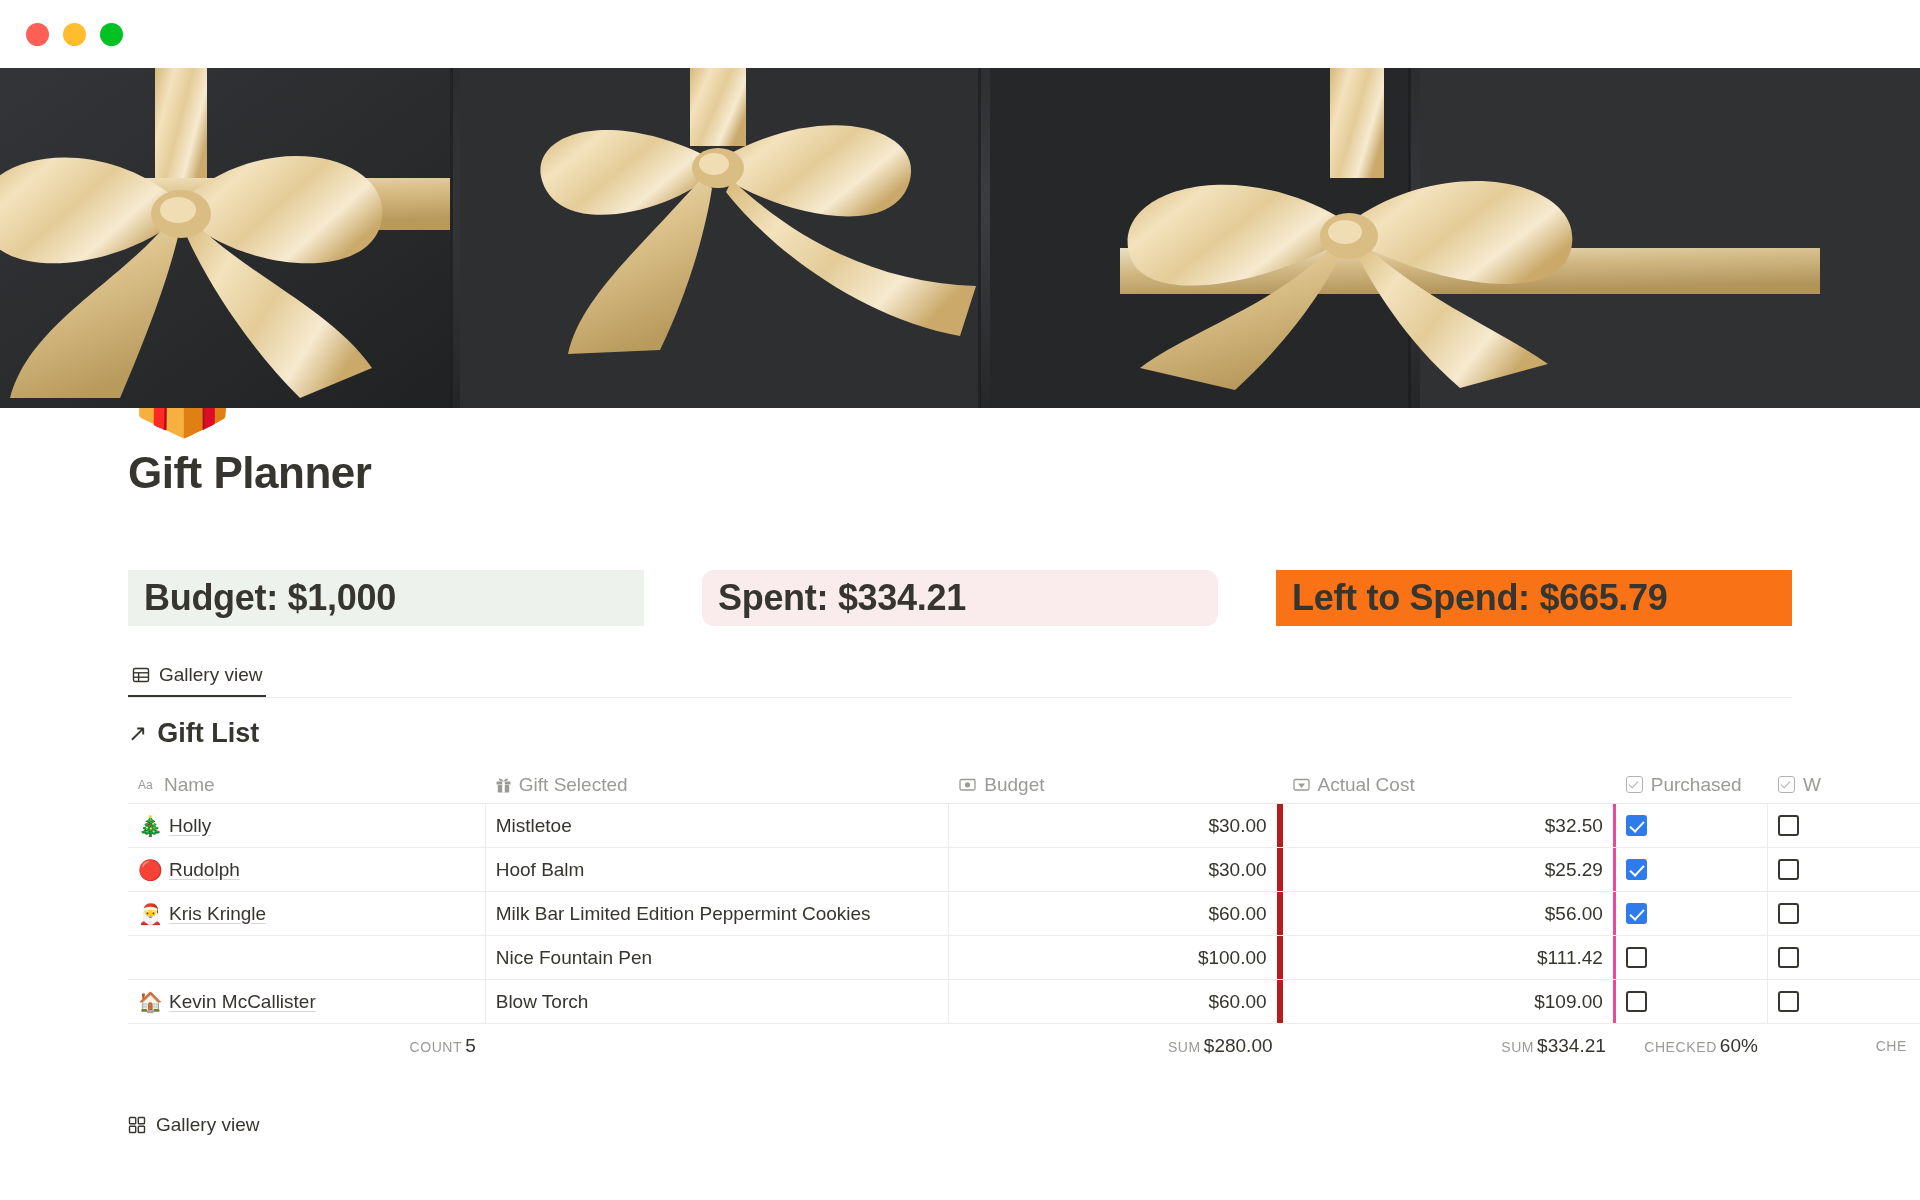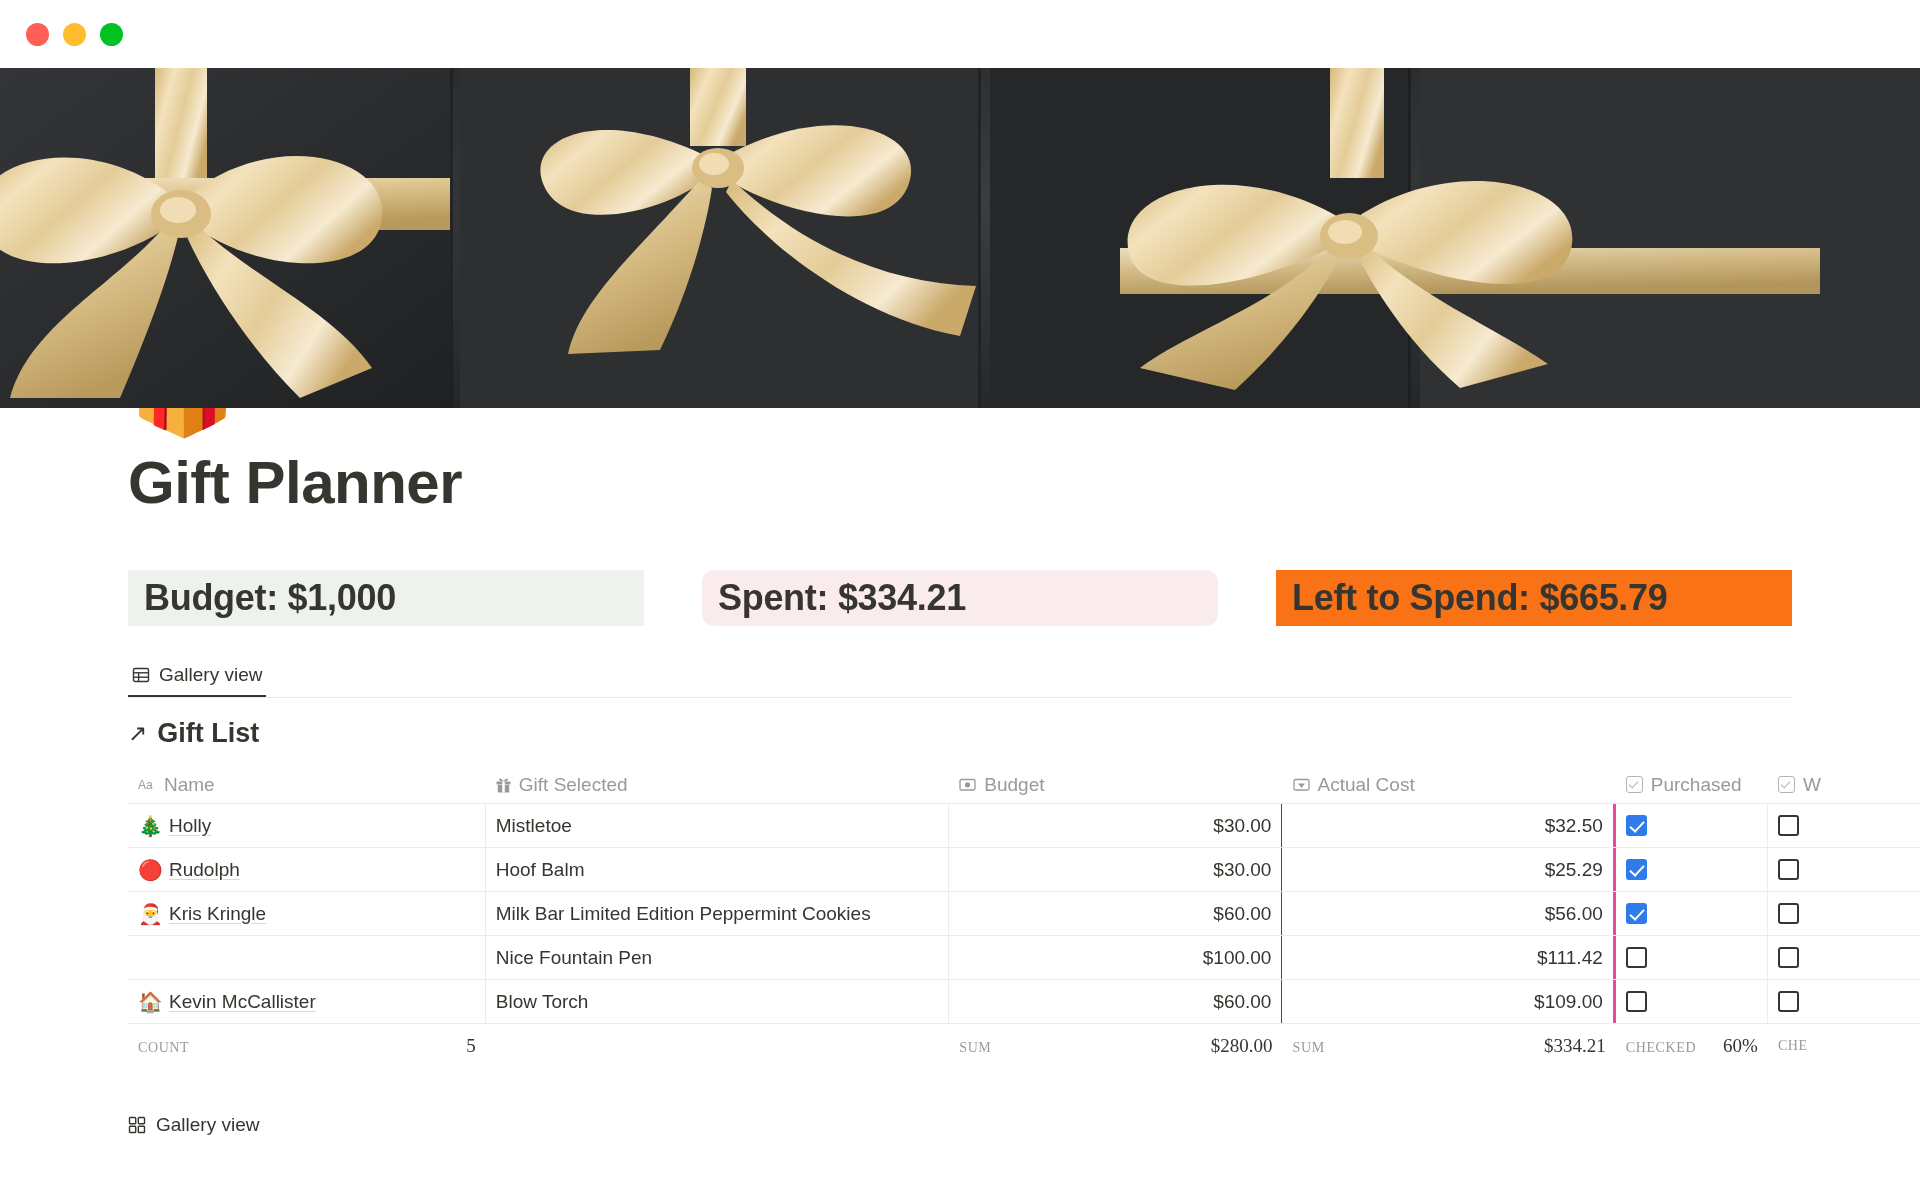--- a/index.html
+++ b/index.html
@@ -57,21 +57,21 @@
     font-size: 88px;
     line-height: 1;
     z-index: 5;
     user-select: none;
   }
 
   .page-title {
     position: absolute;
     left: 128px;
     top: 40px;
-    font-size: 60px;
+    font-size: 44px;
     font-weight: bold;
     color: #37352f;
     letter-spacing: -0.5px;
   }
 
   
   .callouts {
     position: absolute;
     left: 128px;
     top: 162px;
@@ -167,21 +167,21 @@
     align-items: center;
     padding: 0 10px;
     font-size: 19px;
     color: #37352f;
     overflow: hidden;
     white-space: nowrap;
   }
 
   .col-name      { width: 378px; border-right: 1px solid #ececeb; gap: 9px; }
   .col-gift      { width: 490px; border-right: 1px solid #ececeb; }
-  .col-budget    { width: 352px; border-right: 1px solid #b91c1c; justify-content: flex-end; }
+  .col-budget    { width: 352px; border-right: 6px solid #b91c1c; justify-content: flex-end; }
   .col-actual    { width: 352px; border-right: 3px solid #ec4899; justify-content: flex-end; }
   .col-purchased { width: 160px; border-right: 1px solid #ececeb; }
   .col-wrapped   { width: 160px; }
 
   .db-head .col-name,
   .db-head .col-gift,
   .db-head .col-budget,
   .db-head .col-actual,
   .db-head .col-purchased,
   .db-head .col-wrapped { border-right: none; justify-content: flex-start; }
@@ -238,25 +238,24 @@
 
   
   .db-foot {
     display: flex;
     height: 44px;
     align-items: center;
   }
   .agg {
     display: flex;
     align-items: baseline;
-    justify-content: space-between;
-    gap: 12px;
+    justify-content: flex-end;
+    gap: 3px;
     padding: 0 10px;
     white-space: nowrap;
-    font-family: Liberation Serif, serif;
   }
   .agg-label {
     font-size: 14px;
     color: #9b9a97;
     letter-spacing: 0.6px;
   }
   .agg-value {
     font-size: 19px;
     color: #37352f;
   }

